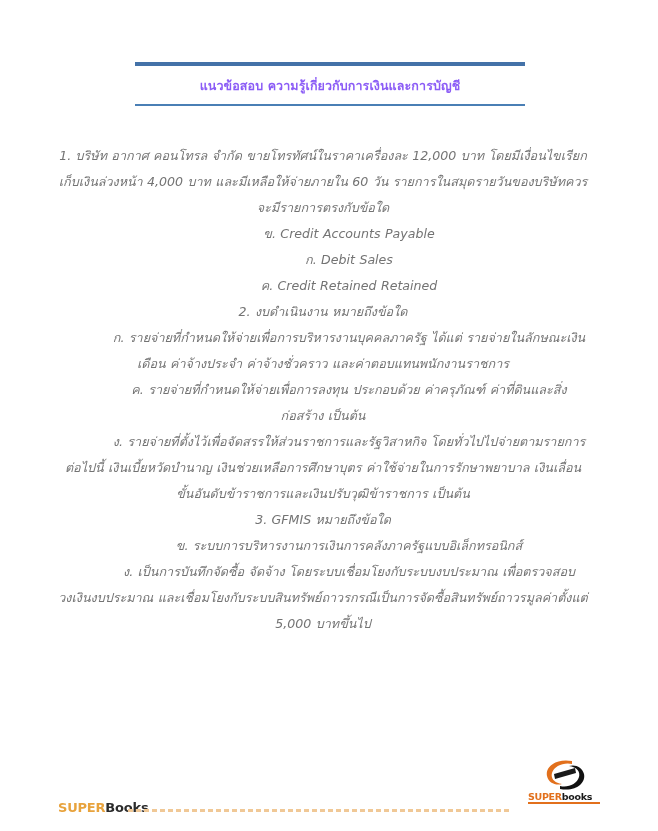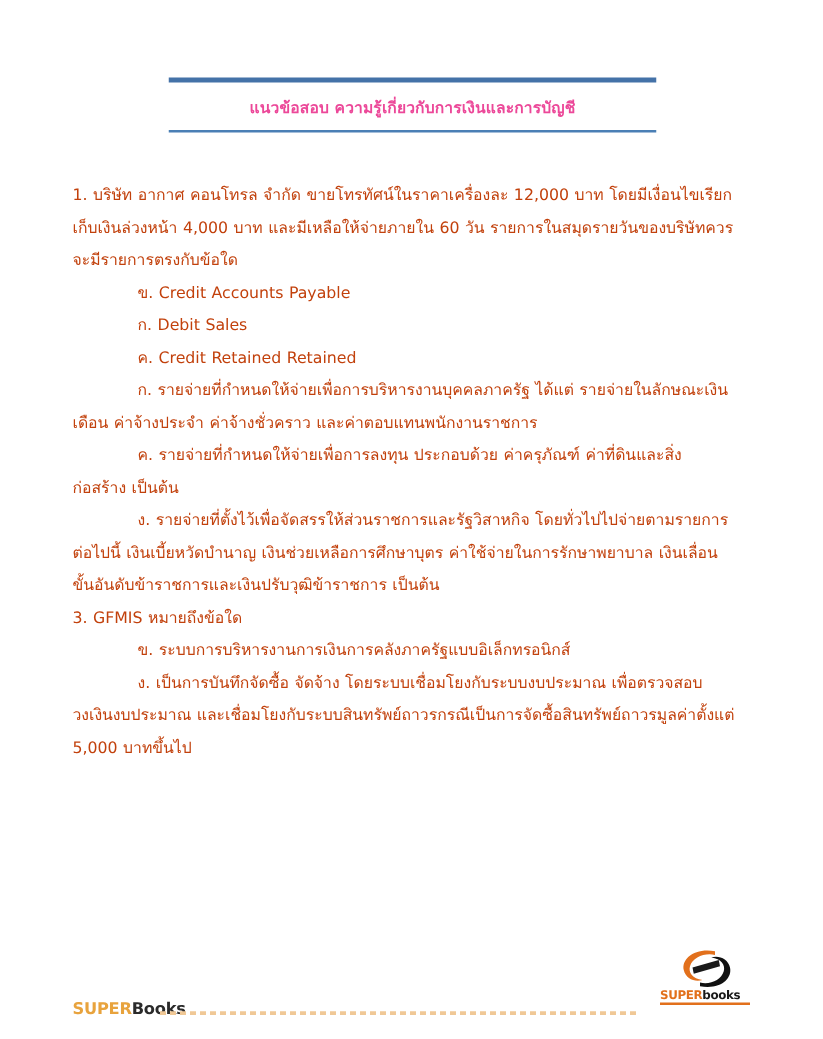--- a/index.html
+++ b/index.html
@@ -32,45 +32,46 @@
   }
   .rule-top {
     height: 4px;
     background: #4472a8;
     width: 100%;
   }
   .doc-title {
     text-align: center;
     font-size: 12.5px;
     font-weight: bold;
-    color: #ec4899;
+    color: #8b5cf6;
     padding: 12px 0 11px 0;
     letter-spacing: 0.1px;
     line-height: 1.2;
   }
   .rule-bottom {
     height: 2px;
     background: #4a7fb5;
     width: 100%;
   }
 
   
   .body-content {
     position: absolute;
     left: 58px;
     top: 143px;
     width: 530px;
   }
   .para {
     font-size: 12.6px;
     line-height: 26px;
-    color: #c2410c;
+    color: #737373;
     margin: 0;
-    text-align: left;
+    text-align: center;
     word-spacing: 0.4px;
+    font-style: italic;
   }
   .para.indent {
     text-indent: 52px;
   }
   .para.question {
     text-indent: 0;
   }
   .choice-center {
     text-indent: 0;
     padding-left: 52px;
@@ -159,20 +160,21 @@
     <div class="rule-bottom"></div>
   </div>
 
   <div class="body-content">
 
     <p class="para question">1. บริษัท อากาศ คอนโทรล จำกัด ขายโทรทัศน์ในราคาเครื่องละ 12,000 บาท โดยมีเงื่อนไขเรียกเก็บเงินล่วงหน้า 4,000 บาท และมีเหลือให้จ่ายภายใน 60 วัน รายการในสมุดรายวันของบริษัทควรจะมีรายการตรงกับข้อใด</p>
     <p class="para choice-center">ข. Credit Accounts Payable</p>
     <p class="para choice-center">ก. Debit Sales</p>
     <p class="para choice-center">ค. Credit Retained Retained</p>
 
+    <p class="para question">2. งบดำเนินงาน หมายถึงข้อใด</p>
     <p class="para indent">ก. รายจ่ายที่กำหนดให้จ่ายเพื่อการบริหารงานบุคคลภาครัฐ ได้แต่ รายจ่ายในลักษณะเงินเดือน ค่าจ้างประจำ ค่าจ้างชั่วคราว และค่าตอบแทนพนักงานราชการ</p>
     <p class="para indent">ค. รายจ่ายที่กำหนดให้จ่ายเพื่อการลงทุน ประกอบด้วย ค่าครุภัณฑ์ ค่าที่ดินและสิ่งก่อสร้าง เป็นต้น</p>
     <p class="para indent">ง. รายจ่ายที่ตั้งไว้เพื่อจัดสรรให้ส่วนราชการและรัฐวิสาหกิจ โดยทั่วไปไปจ่ายตามรายการต่อไปนี้ เงินเบี้ยหวัดบำนาญ เงินช่วยเหลือการศึกษาบุตร ค่าใช้จ่ายในการรักษาพยาบาล เงินเลื่อนขั้นอันดับข้าราชการและเงินปรับวุฒิข้าราชการ เป็นต้น</p>
 
     <p class="para question">3. GFMIS หมายถึงข้อใด</p>
     <p class="para indent">ข. ระบบการบริหารงานการเงินการคลังภาครัฐแบบอิเล็กทรอนิกส์</p>
     <p class="para indent">ง. เป็นการบันทึกจัดซื้อ จัดจ้าง โดยระบบเชื่อมโยงกับระบบงบประมาณ เพื่อตรวจสอบวงเงินงบประมาณ และเชื่อมโยงกับระบบสินทรัพย์ถาวรกรณีเป็นการจัดซื้อสินทรัพย์ถาวรมูลค่าตั้งแต่ 5,000 บาทขึ้นไป</p>
 
   </div>
 

